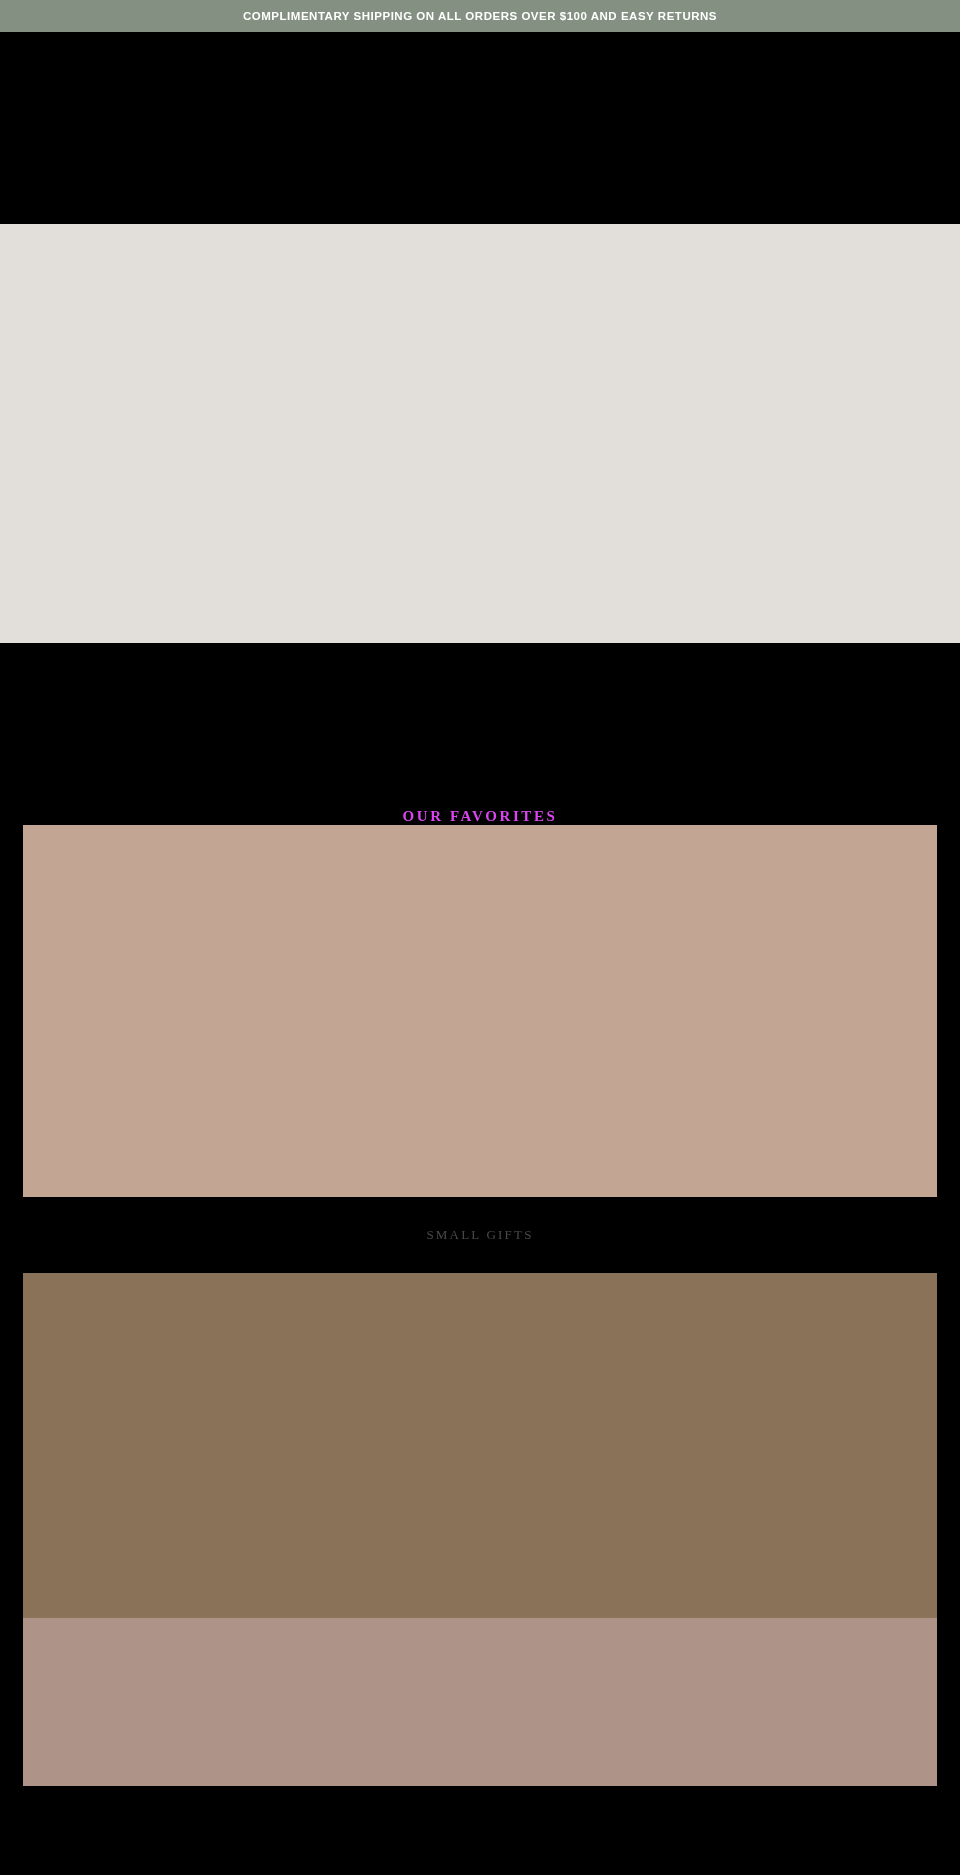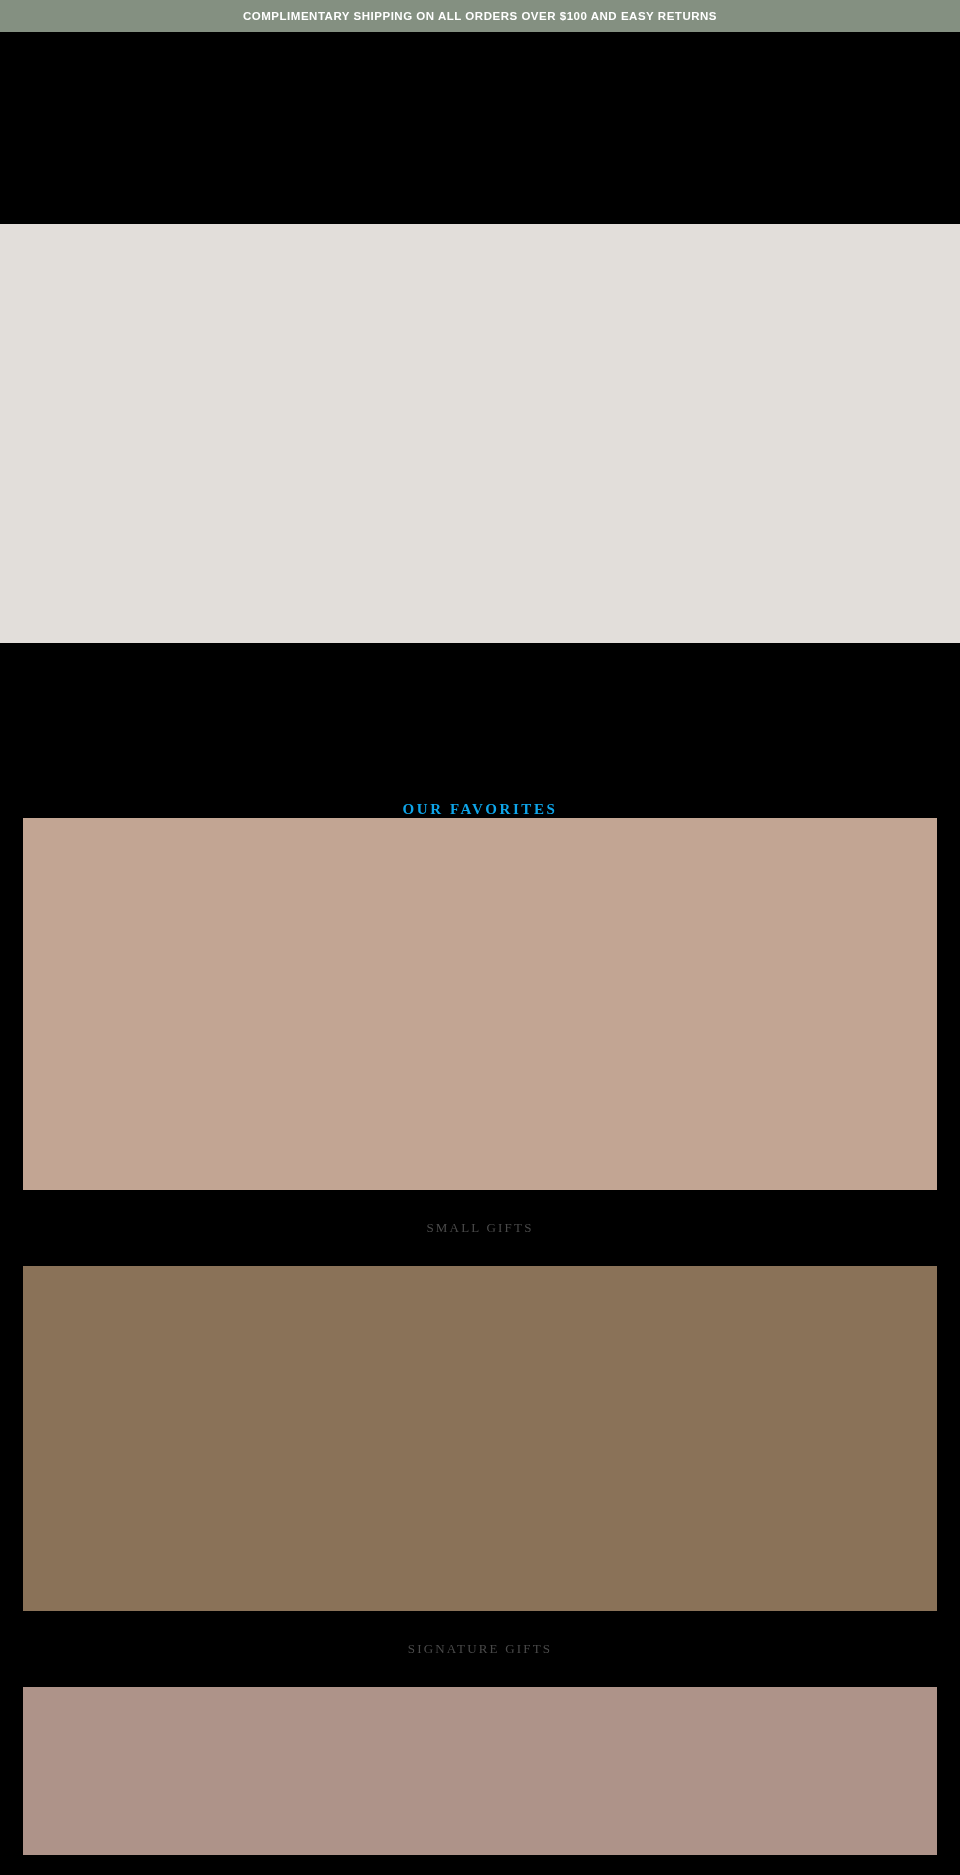--- a/index.html
+++ b/index.html
@@ -190,32 +190,31 @@
 
   <section class="hero" style="background: rgb(226, 222, 218);">
     <div class="hero-content">
       <div class="hero-title"></div>
       <span class="hero-cta"></span>
     </div>
   </section>
 
   <section class="favorites">
 
-    <h2 class="section-heading" style="color: #0ea5e9;">OUR FAVORITES</h2>
+    <h2 class="section-heading" style="color: #d946ef; margin-top: 7px;">OUR FAVORITES</h2>
 
     <ul class="collection-list">
 
       <li class="collection-card">
         <div class="card-media" style="background: rgb(194, 165, 147); height: 372px;"></div>
         <div class="card-label">SMALL GIFTS</div>
       </li>
 
       <li class="collection-card">
         <div class="card-media" style="background: rgb(138, 114, 88); height: 345px;"></div>
-        <div class="card-label">SIGNATURE GIFTS</div>
       </li>
 
       <li class="collection-card">
         <div class="card-media" style="background: rgb(174, 147, 137); height: 168px;"></div>
         <div class="card-label" style="height: 0px; overflow: hidden;"></div>
       </li>
 
     </ul>
   </section>
 

